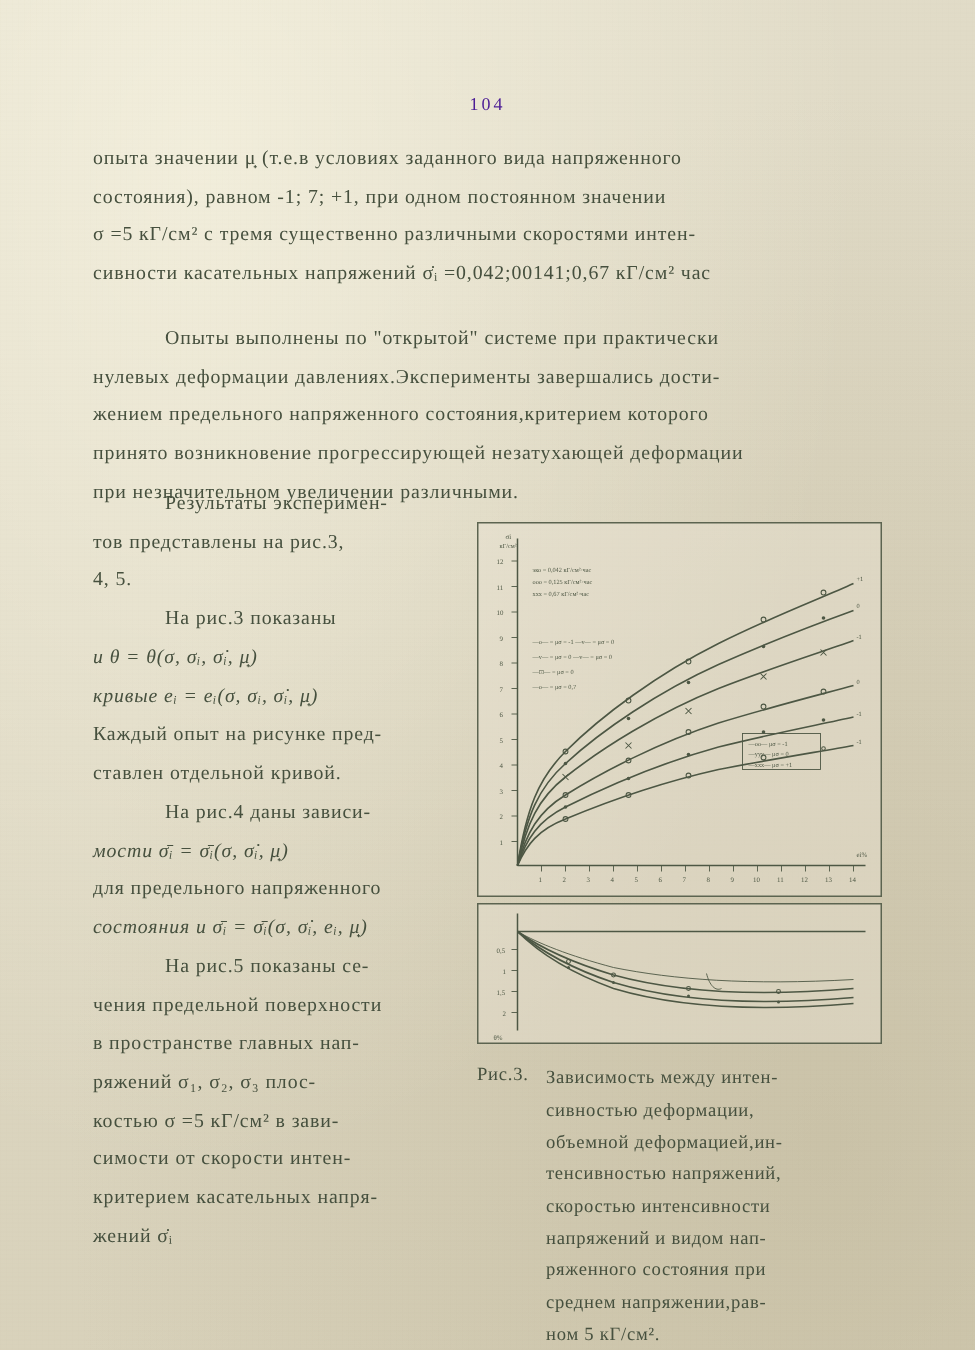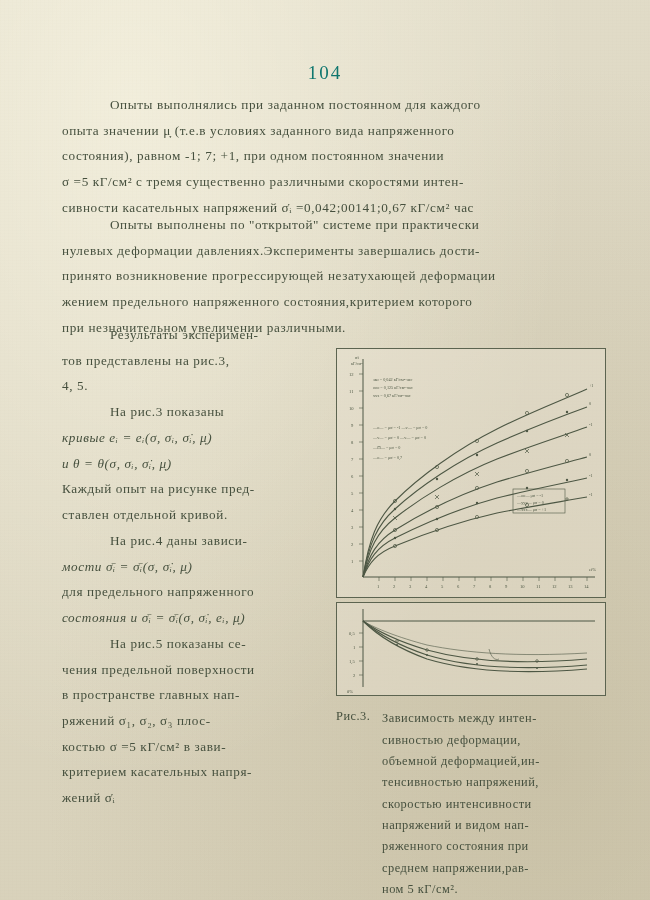--- a/index.html
+++ b/index.html
@@ -37,23 +37,23 @@
     position: absolute;
     inset: 0;
   }
 
   .page-number {
     position: absolute;
     top: 62px;
     left: 0;
     right: 0;
     text-align: center;
-    font-size: 19px;
+    font-size: 12px;
     letter-spacing: 2px;
-    color: #0f766e;
+    color: #4c1d95;
   }
 
   .typed {
     font-family: "Liberation Serif", serif;
     color: #46503e;
     letter-spacing: 0.6px;
     line-height: 1.95;
     font-size: 13.2px;
   }
 
@@ -74,21 +74,21 @@
   #p2 { left: 62px; top: 212px; width: 524px; }
   #p3 { left: 62px; top: 322px; width: 252px; }
 
   .formula {
     font-style: italic;
   }
 
   
   .figure {
     position: absolute;
-    left: 336px;
+    left: 318px;
     top: 348px;
     width: 268px;
   }
   .fig-box {
     position: relative;
     width: 268px;
     height: 248px;
     border: 1px solid #5c6450;
     background: rgba(232,227,210,0.45);
     overflow: hidden;
@@ -125,53 +125,53 @@
 <body>
 
 <div class="paper"></div>
 <div class="grain"></div>
 
 <div class="content">
 
   <div class="page-number">104</div>
 
   <div class="para typed" id="p1">
-    <p><span class="indent"></span><span>Опыты выполнялись при заданном постоянном для каждого</span></p>
     <p><span>опыта значении μ̟ (т.е.в условиях заданного вида напряженного</span></p>
     <p><span>состояния), равном -1; 7; +1, при одном постоянном значении</span></p>
     <p><span>σ =5 кГ/см² с тремя существенно различными скоростями интен-</span></p>
     <p><span>сивности касательных напряжений σ̇ᵢ =0,042;00141;0,67 кГ/см² час</span></p>
   </div>
 
   <div class="para typed" id="p2">
     <p><span class="indent"></span><span>Опыты выполнены по "открытой" системе при практически</span></p>
     <p><span>нулевых деформации давлениях.Эксперименты завершались дости-</span></p>
+    <p><span>жением предельного напряженного состояния,критерием которого</span></p>
     <p><span>принято возникновение прогрессирующей незатухающей деформации</span></p>
-    <p><span>жением предельного напряженного состояния,критерием которого</span></p>
     <p><span>при незначительном увеличении различными.</span></p>
   </div>
 
   <div class="para typed" id="p3">
     <p><span class="indent"></span><span>Результаты эксперимен-</span></p>
     <p><span>тов представлены на рис.3,</span></p>
     <p><span>4, 5.</span></p>
     <p><span class="indent"></span><span>На рис.3 показаны</span></p>
+    <p class="formula"><span>и θ = θ(σ, σᵢ, σ̇ᵢ, μ̟)</span></p>
     <p class="formula"><span>кривые eᵢ = eᵢ(σ, σᵢ, σ̇ᵢ, μ̟)</span></p>
-    <p class="formula"><span>и θ = θ(σ, σᵢ, σ̇ᵢ, μ̟)</span></p>
     <p><span>Каждый опыт на рисунке пред-</span></p>
     <p><span>ставлен отдельной кривой.</span></p>
     <p><span class="indent"></span><span>На рис.4 даны зависи-</span></p>
     <p class="formula"><span>мости σ̄ᵢ = σ̄ᵢ(σ, σ̇ᵢ, μ̟)</span></p>
     <p><span>для предельного напряженного</span></p>
     <p class="formula"><span>состояния и σ̄ᵢ = σ̄ᵢ(σ, σ̇ᵢ, eᵢ, μ̟)</span></p>
     <p><span class="indent"></span><span>На рис.5 показаны се-</span></p>
     <p><span>чения предельной поверхности</span></p>
     <p><span>в пространстве главных нап-</span></p>
     <p><span>ряжений σ₁, σ₂, σ₃ плос-</span></p>
     <p><span>костью σ =5 кГ/см² в зави-</span></p>
+    <p><span>симости от скорости интен-</span></p>
     <p><span>критерием касательных напря-</span></p>
     <p><span>жений σ̇ᵢ</span></p>
   </div>
 
   <div class="figure">
 
     <div class="fig-box">
       <svg viewBox="0 0 268 248" width="268" height="248">
 
         <line class="axis" x1="26" y1="10" x2="26" y2="228"></line>

